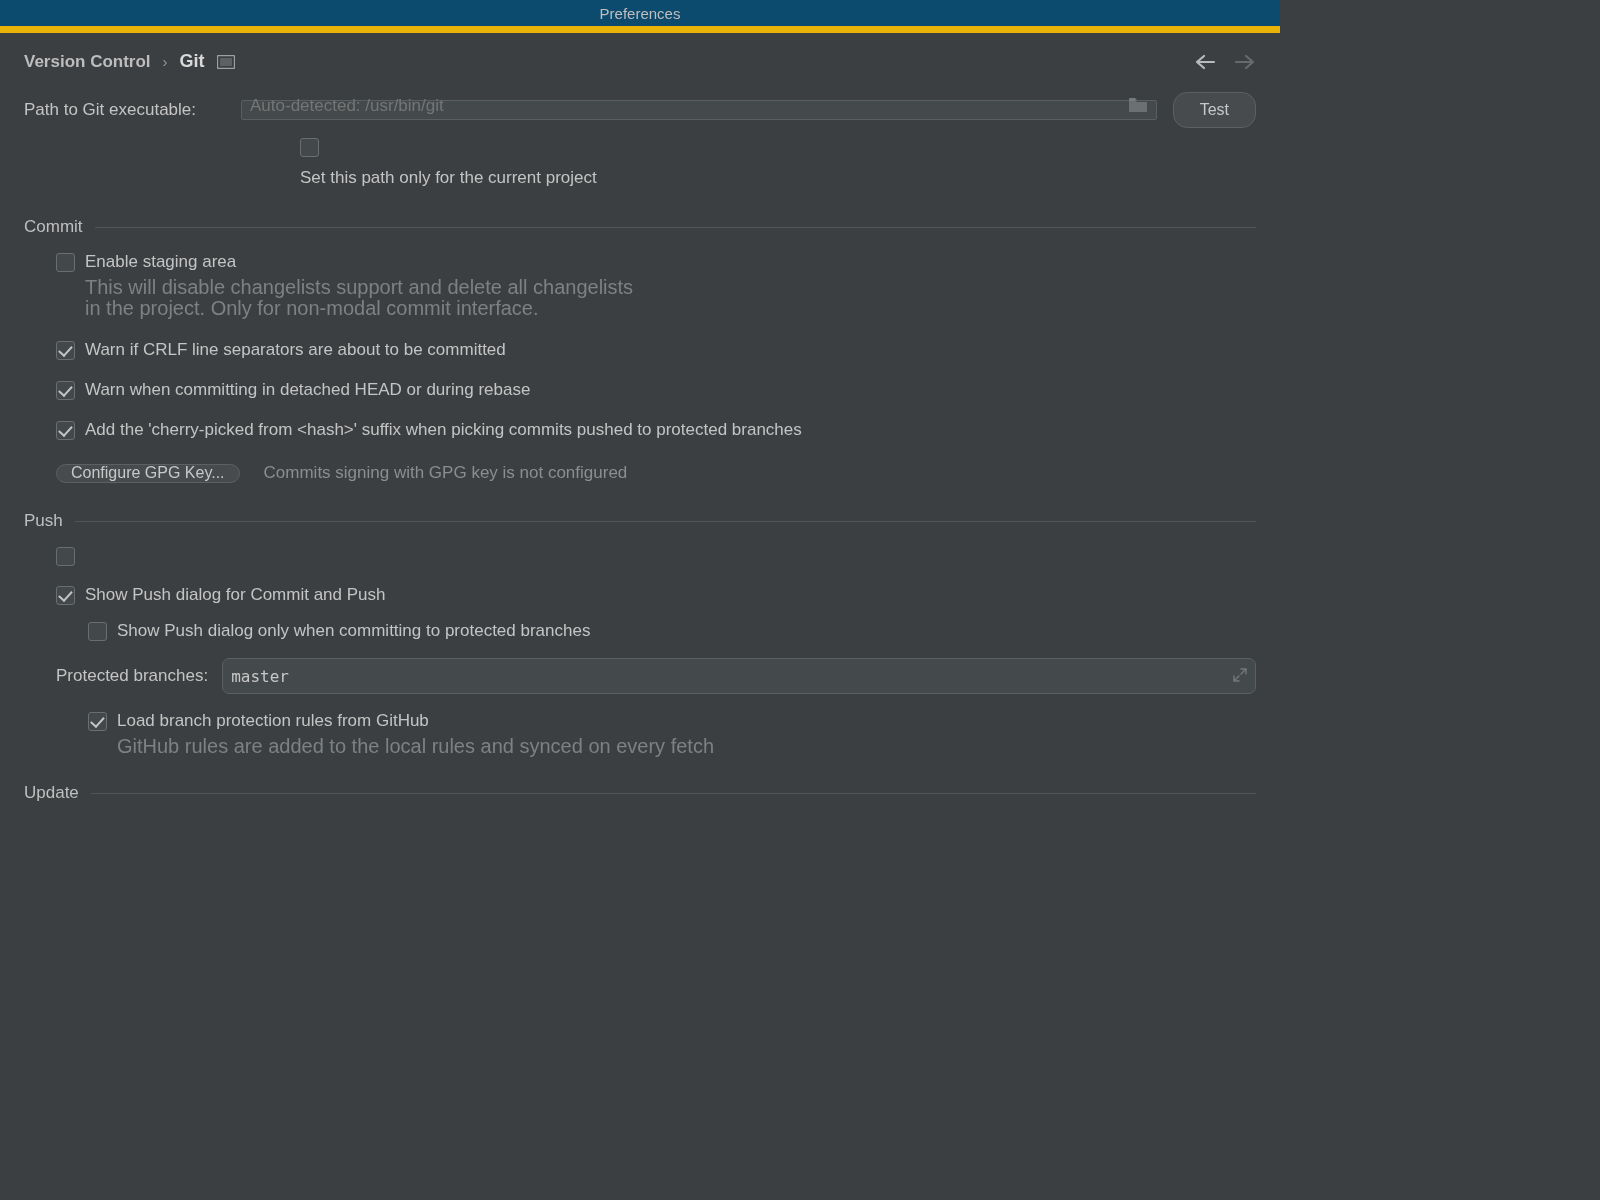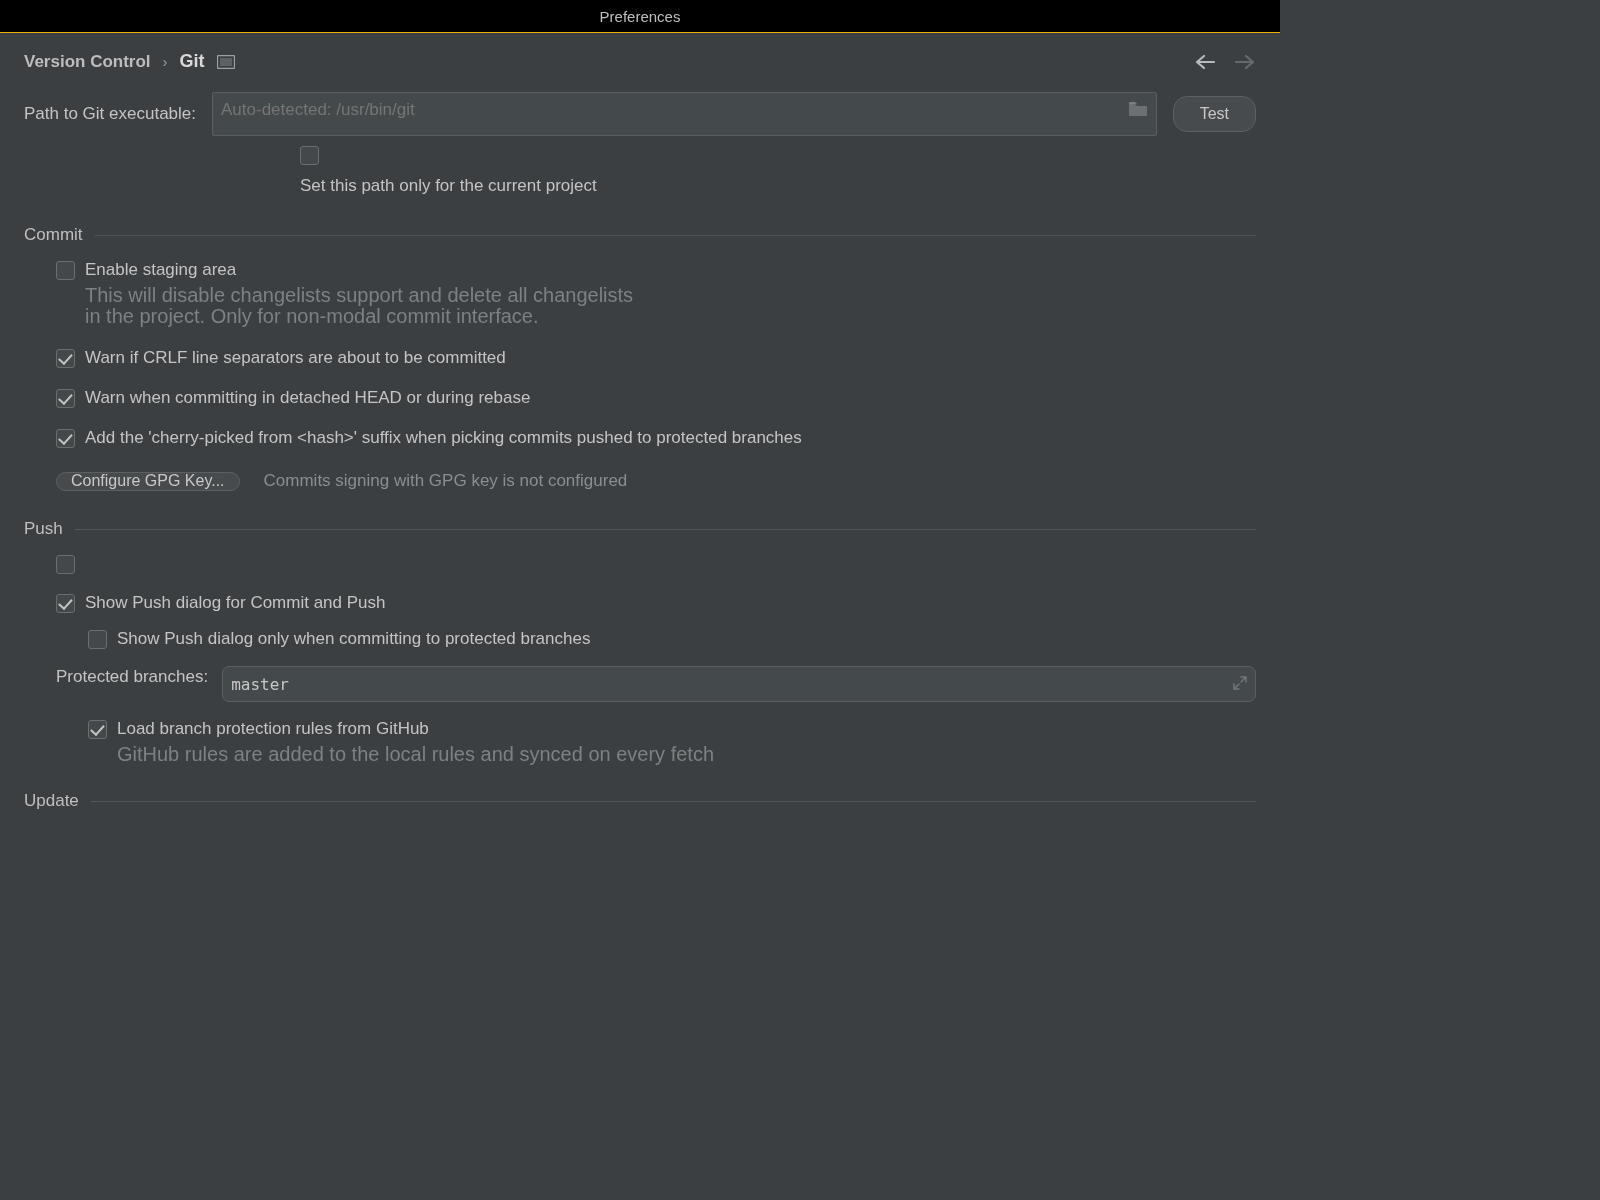--- a/index.html
+++ b/index.html
@@ -6,22 +6,22 @@
   html, body {
     width: 1280px; height: 960px;
     background: #3c3f41;
     font-family: -apple-system, "Segoe UI", "Helvetica Neue", Arial, sans-serif;
     font-size: 15px;
     color: #bbbbbb;
     overflow: hidden;
   }
   .titlebar {
     height: 33px;
-    background: #000000;
-    border-bottom: 1px solid #eab308;
+    background: #0c4a6e;
+    border-bottom: 7px solid #eab308;
     display: flex; align-items: center; justify-content: center;
     color: #bfbfbf; font-size: 15px;
   }
   .content {
     padding: 18px 24px 0 24px;
   }
   .crumb-row {
     display: flex; align-items: center; justify-content: space-between;
     margin-bottom: 20px;
   }
@@ -36,22 +36,23 @@
   .arrow.disabled { opacity: 0.35; }
 
   .row { display:flex; align-items:center; gap: 16px; }
   .label { color:#c4c4c4; font-size:17px; white-space:nowrap; }
   .field {
     flex: 1;
     display:flex; align-items:center;
     background:#44494b;
     border:1px solid #5a5f61;
     border-radius:2px;
-    height:44px; padding:0 8px 8px 8px;
+    height:20px; padding:0 8px 8px 8px;
     justify-content:space-between;
+    margin-left:29px;
   }
   .field input {
     flex:1; background:transparent; border:none; outline:none;
     color:#8e9293; font-size:17px;
   }
   .folder-icon { opacity:0.55; margin-left:8px; }
   .btn {
     background:#474b4d;
     border:1px solid #5c6062;
     border-radius:14px;
@@ -93,21 +94,21 @@
   .section-head { display:flex; align-items:center; gap:12px; margin-bottom:14px; }
   .section-title { color:#bfbfbf; font-size:17px; white-space:nowrap; }
   .hr { flex:1; height:1px; background:#50555a; }
 
   .indent1 { margin-left:32px; }
   .indent2 { margin-left:64px; }
 
   .gpg-row { display:flex; align-items:center; gap:24px; margin-top:22px; }
   .status-text { color:#8a8e90; font-size:17px; }
 
-  .pbranch-row { display:flex; gap:14px; margin-top:16px; }
+  .pbranch-row { display:flex; align-items:center; gap:14px; margin-top:16px; }
   .textfield {
     flex:1; height:36px;
     background:#44494b; border:1px solid #5a5f61; border-radius:7px;
     display:flex; align-items:center; padding:12px 8px;
     justify-content:space-between;
   }
   .textfield input {
     flex:1; background:transparent; border:none; outline:none;
     color:#c7c7c7; font-size:16px; font-family: "Menlo","Consolas",monospace;
   }

